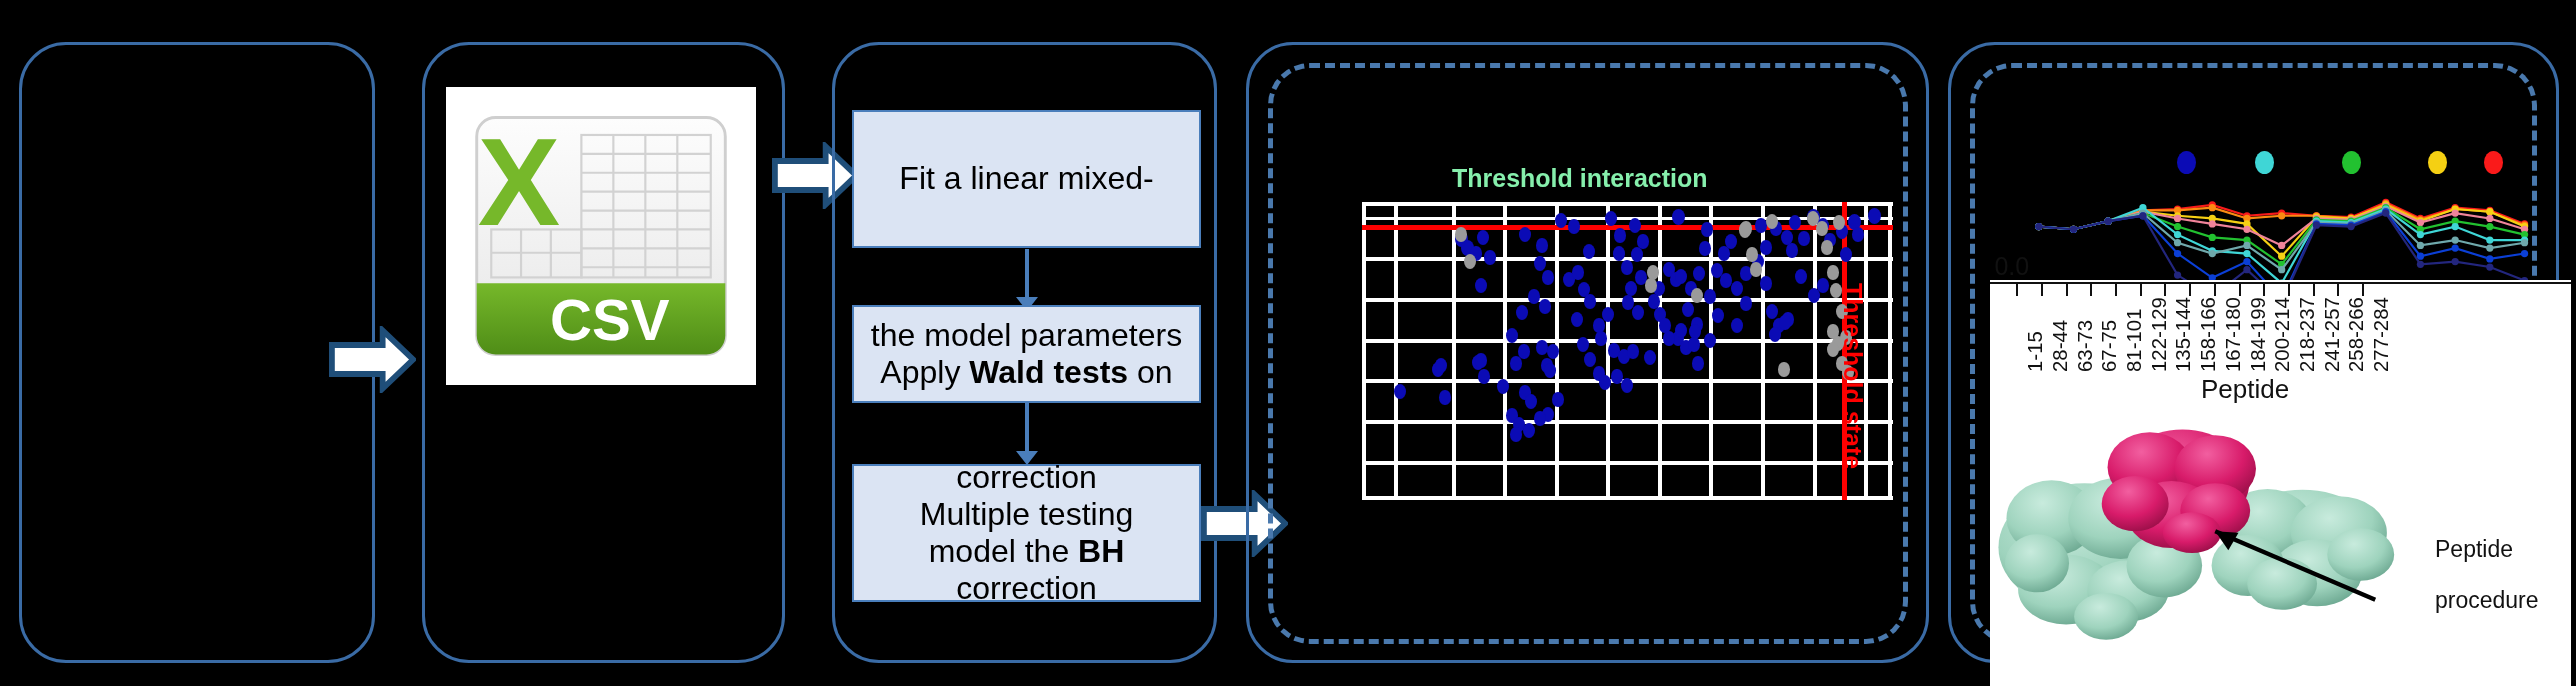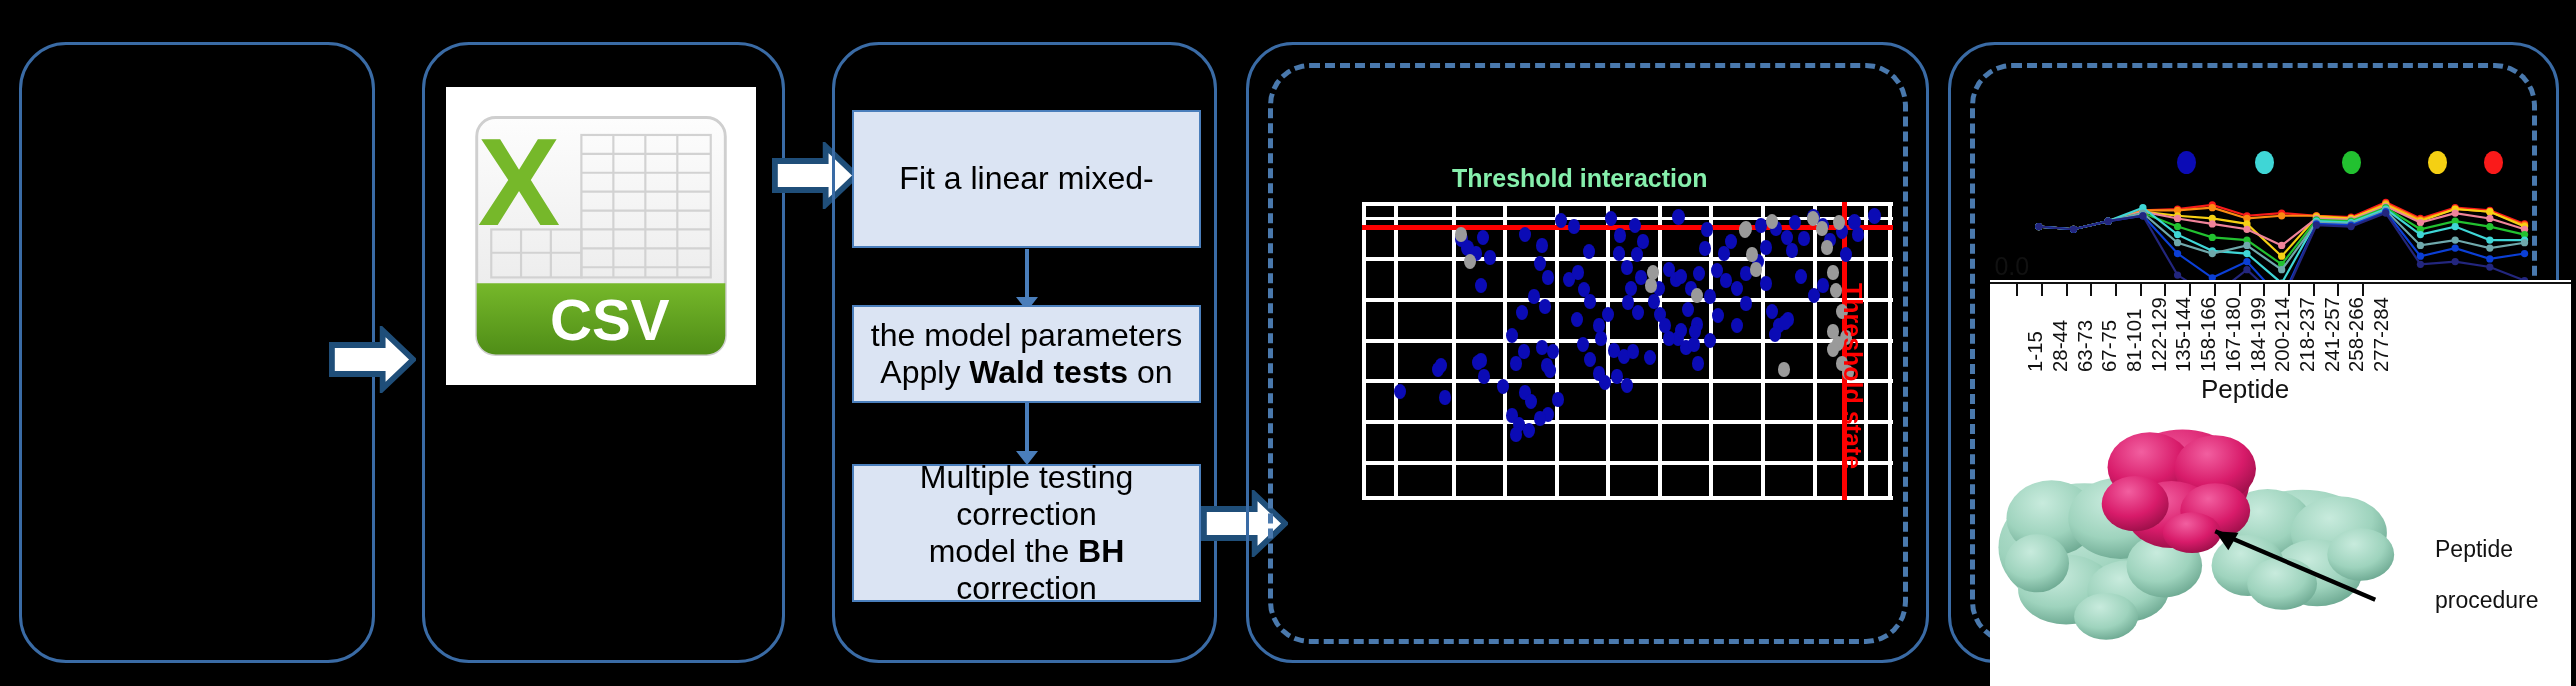--- a/index.html
+++ b/index.html
@@ -137,22 +137,22 @@
     </div>
   </div>
 
   <div class="vconn" style="left:1016px;top:403px;height:63px;">
     <div class="shaft" style="height:48px;"></div>
     <div class="head" style="top:48px;"></div>
   </div>
 
   <div class="pbox" style="left:852px;top:464px;width:349px;height:138px;font-size:32px;">
     <div class="inner">
+      <div>correction</div>
       <div>Multiple testing</div>
-      <div>correction</div>
       <div>
         <span>model the </span><b>BH</b><span> correction</span>
       </div>
     </div>
   </div>
 
   <div class="flowarrow" style="left:1201px;top:490px;">
     <svg width="87" height="67" viewBox="0 0 120 92">
       <path d="M4 26 L74 26 L74 6 L116 46 L74 86 L74 66 L4 66 Z" fill="#ffffff" stroke="#1f4e79" stroke-width="8" stroke-linejoin="miter"></path>
     </svg>

